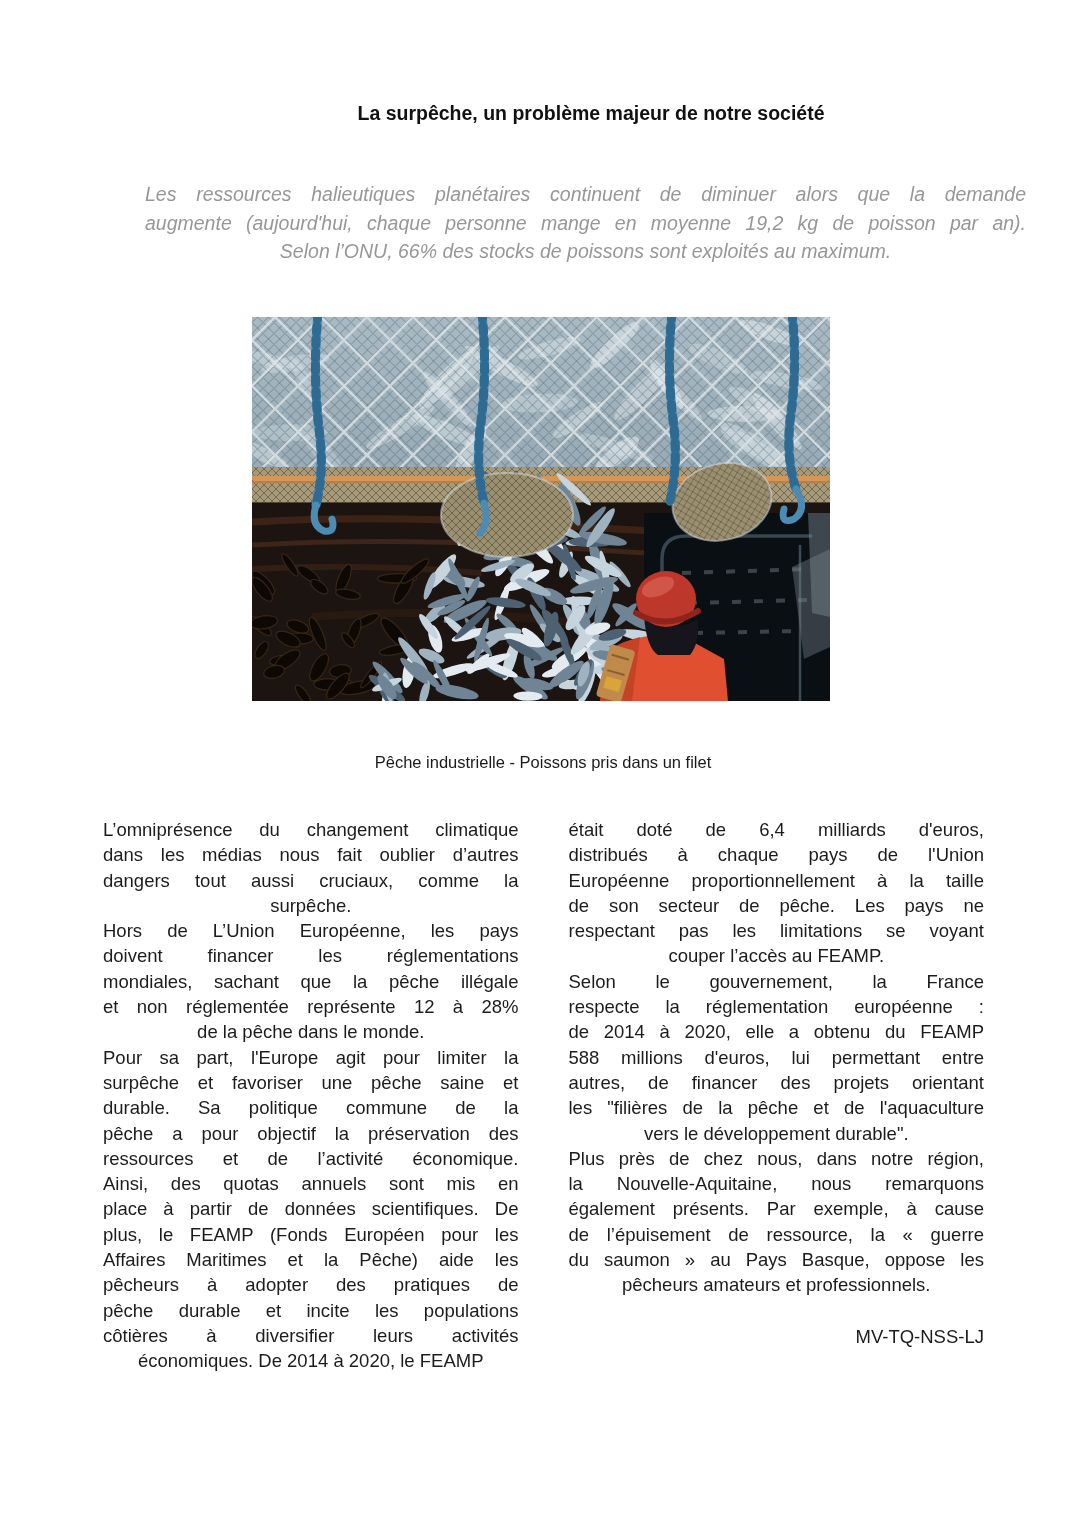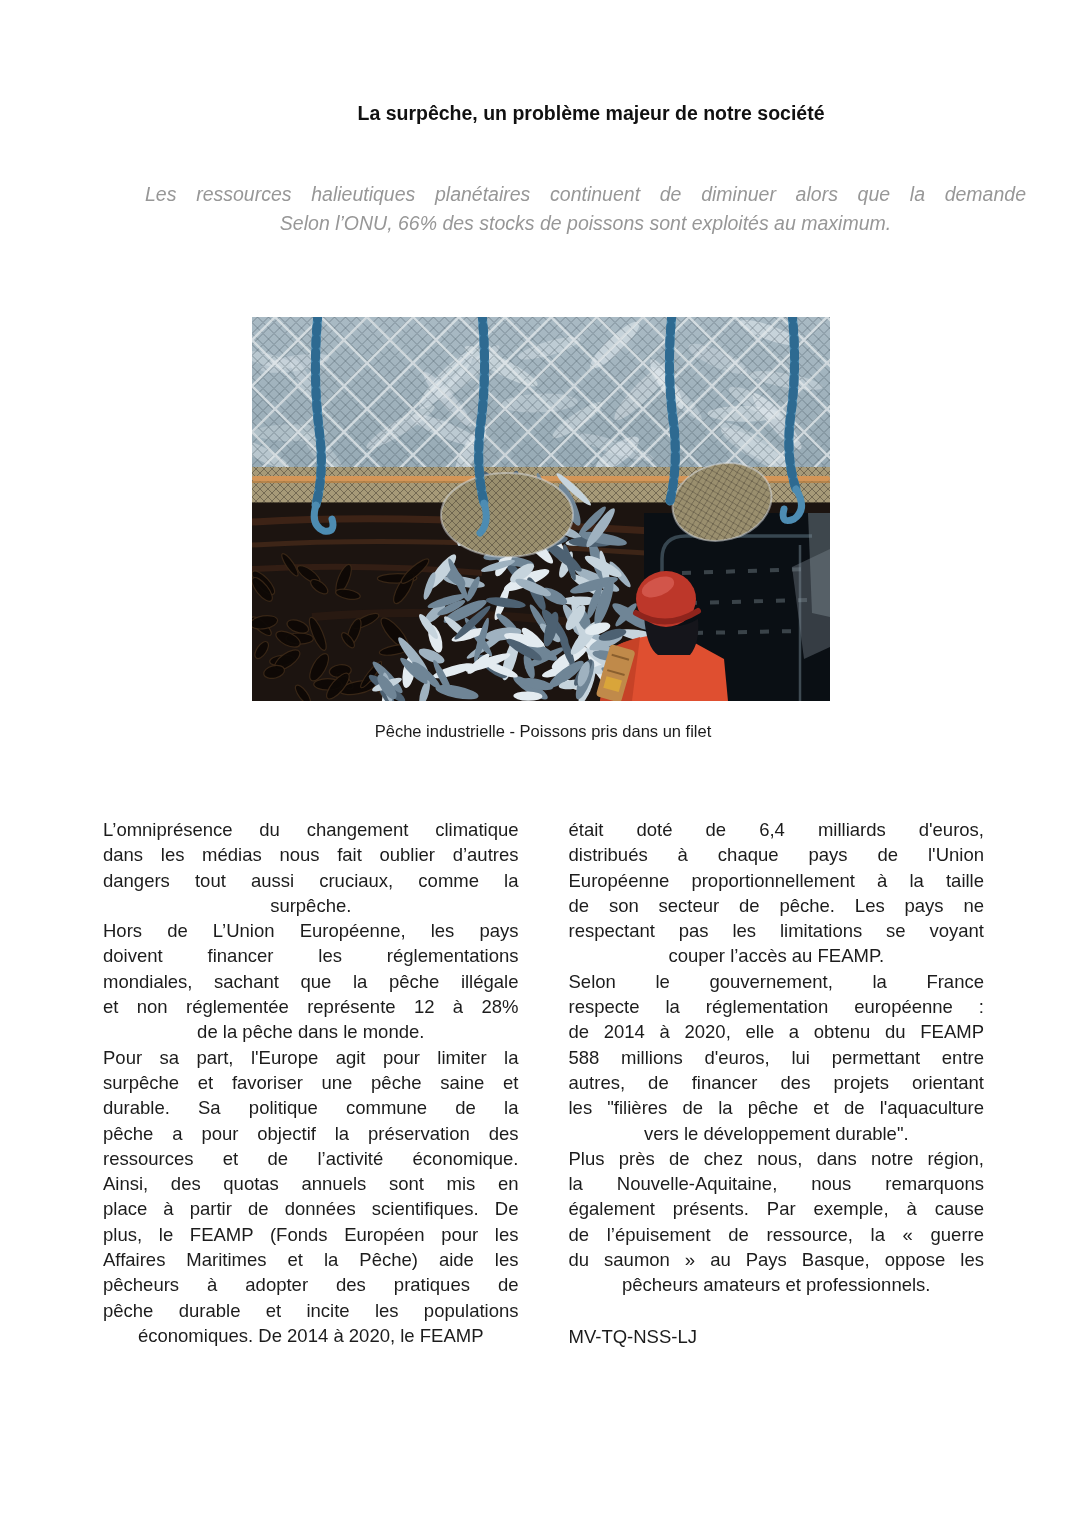--- a/index.html
+++ b/index.html
@@ -11,40 +11,41 @@
     position:absolute; top:102px; left:0; width:1086px;
     text-align:center; font-size:19.5px; font-weight:bold; color:#111;padding-left:48px;
   }
   .lede {
     position:absolute; top:180px; left:103px; width:881px;
     font-size:19.5px; font-style:italic; line-height:28.5px;margin-left:42px;
   }
   .photo-wrap { position:absolute; top:317px; left:252px; width:578px; height:384px; }
   .photo-wrap svg { display:block; }
   .caption {
-    position:absolute; top:722px; left:0; width:1086px;
+    position:absolute; top:753px; left:0; width:1086px;
     text-align:center; font-size:16.5px; color:#1b1b1b;
   }
   .cols {
     position:absolute; top:817px; left:103px; width:881px;
     display:flex; gap:50px;
   }
   .col { width:418px; font-size:18.5px; line-height:25.3px; color:#1c1c1c; }
   .para { margin:0; }
   .ln { text-align:center; }
   .ln.just { text-align:justify; text-align-last:justify; }
-  .signature { margin-top:26px; text-align:left; font-size:18.5px; }
+  .signature { margin-top:26px; text-align:right; font-size:18.5px; }
 </style>
 </head>
 <body>
 
 <div class="title">La surpêche, un problème majeur de notre société</div>
 
 <div class="lede" style="color: rgb(151, 151, 151);">
     <div class="ln just">Les ressources halieutiques planétaires continuent de diminuer alors que la demande</div>
+    <div class="ln just">augmente (aujourd'hui, chaque personne mange en moyenne 19,2 kg de poisson par an).</div>
     <div class="ln">Selon l’ONU, 66% des stocks de poissons sont exploités au maximum.</div>
   </div>
 
 <div class="photo-wrap">
   <svg width="578" height="384" viewBox="0 0 578 384" xmlns="http://www.w3.org/2000/svg">
     <defs>
       <linearGradient id="netGrad" x1="0" y1="0" x2="0" y2="1">
         <stop offset="0" stop-color="#a9bac4"></stop>
         <stop offset="1" stop-color="#92a6b1"></stop>
       </linearGradient>
@@ -383,20 +384,21 @@
         <div class="ln just">surpêche et favoriser une pêche saine et</div>
         <div class="ln just">durable. Sa politique commune de la</div>
         <div class="ln just">pêche a pour objectif la préservation des</div>
         <div class="ln just">ressources et de l’activité économique.</div>
         <div class="ln just">Ainsi, des quotas annuels sont mis en</div>
         <div class="ln just">place à partir de données scientifiques. De</div>
         <div class="ln just">plus, le FEAMP (Fonds Européen pour les</div>
         <div class="ln just">Affaires Maritimes et la Pêche) aide les</div>
         <div class="ln just">pêcheurs à adopter des pratiques de</div>
         <div class="ln just">pêche durable et incite les populations</div>
+        <div class="ln just">côtières à diversifier leurs activités</div>
         <div class="ln">économiques. De 2014 à 2020, le FEAMP</div>
       </div>
   </div>
   <div class="col">
     <div class="para">
         <div class="ln just">était doté de 6,4 milliards d'euros,</div>
         <div class="ln just">distribués à chaque pays de l'Union</div>
         <div class="ln just">Européenne proportionnellement à la taille</div>
         <div class="ln just">de son secteur de pêche. Les pays ne</div>
         <div class="ln just">respectant pas les limitations se voyant</div>

